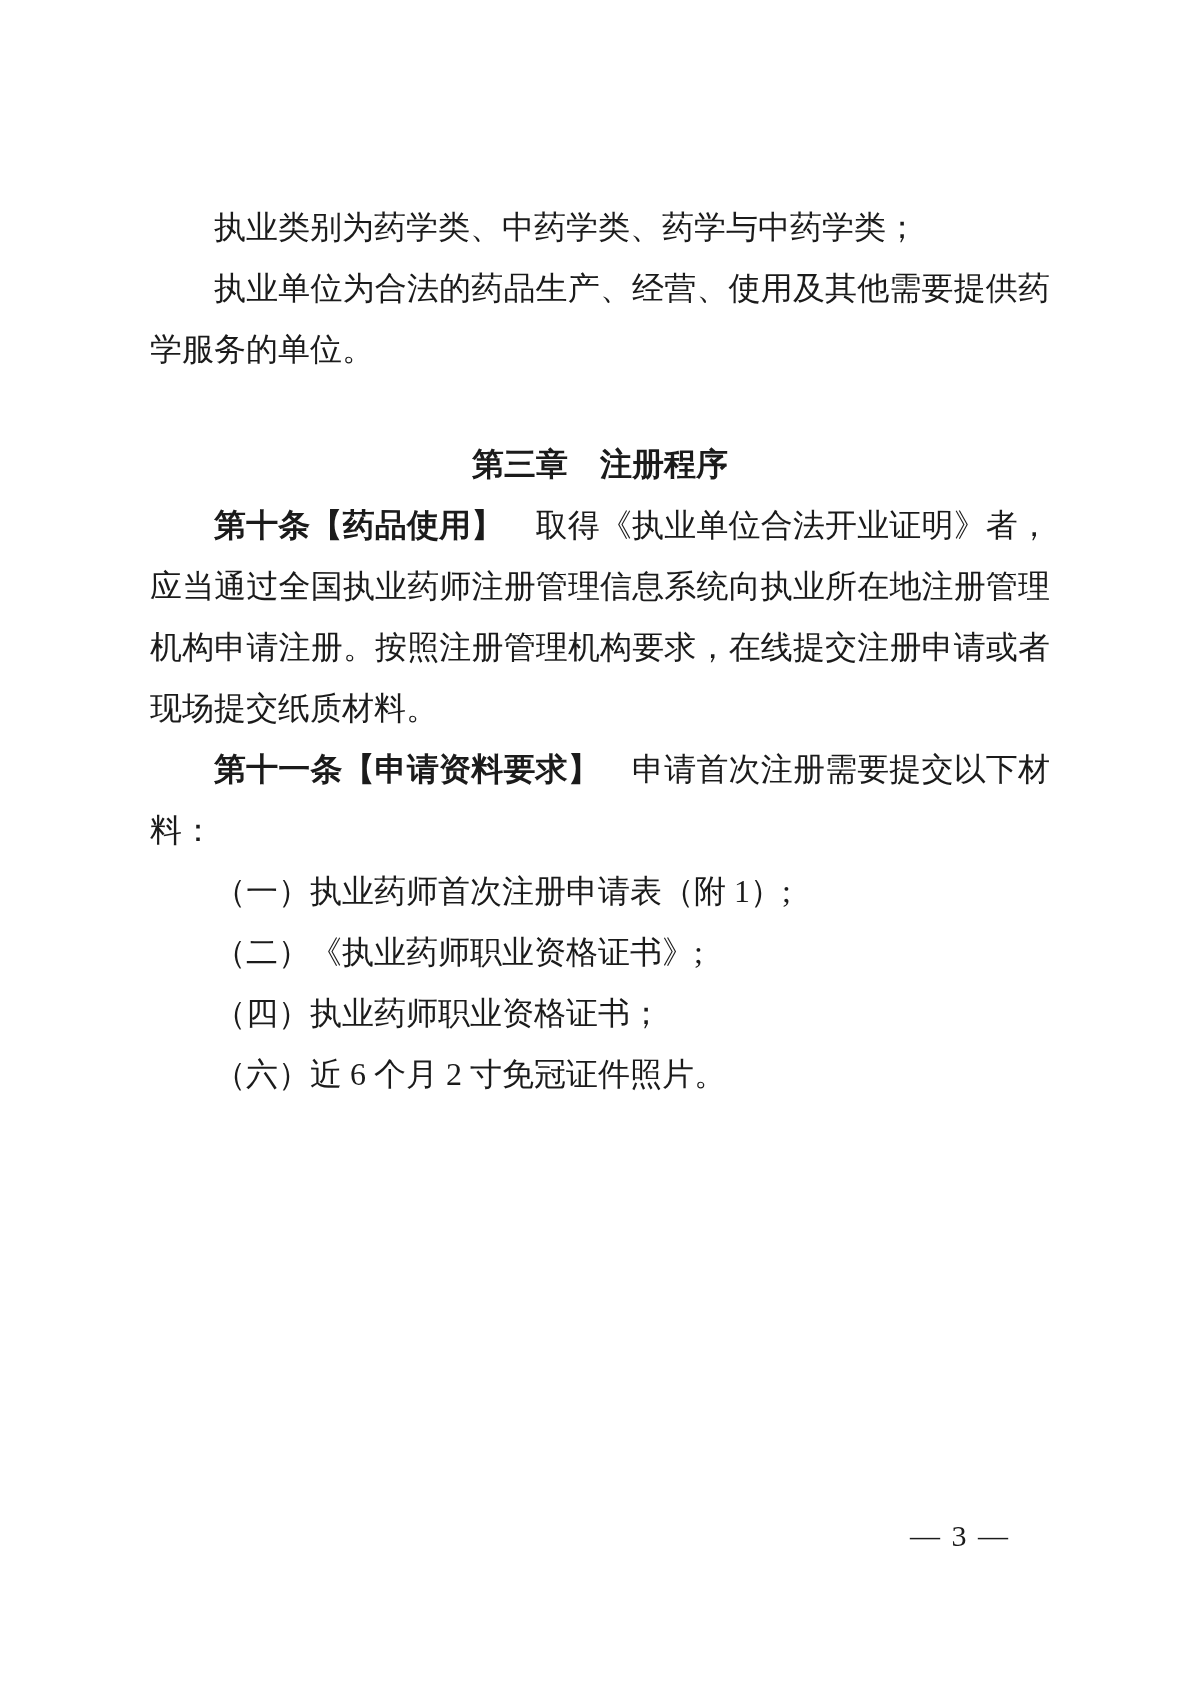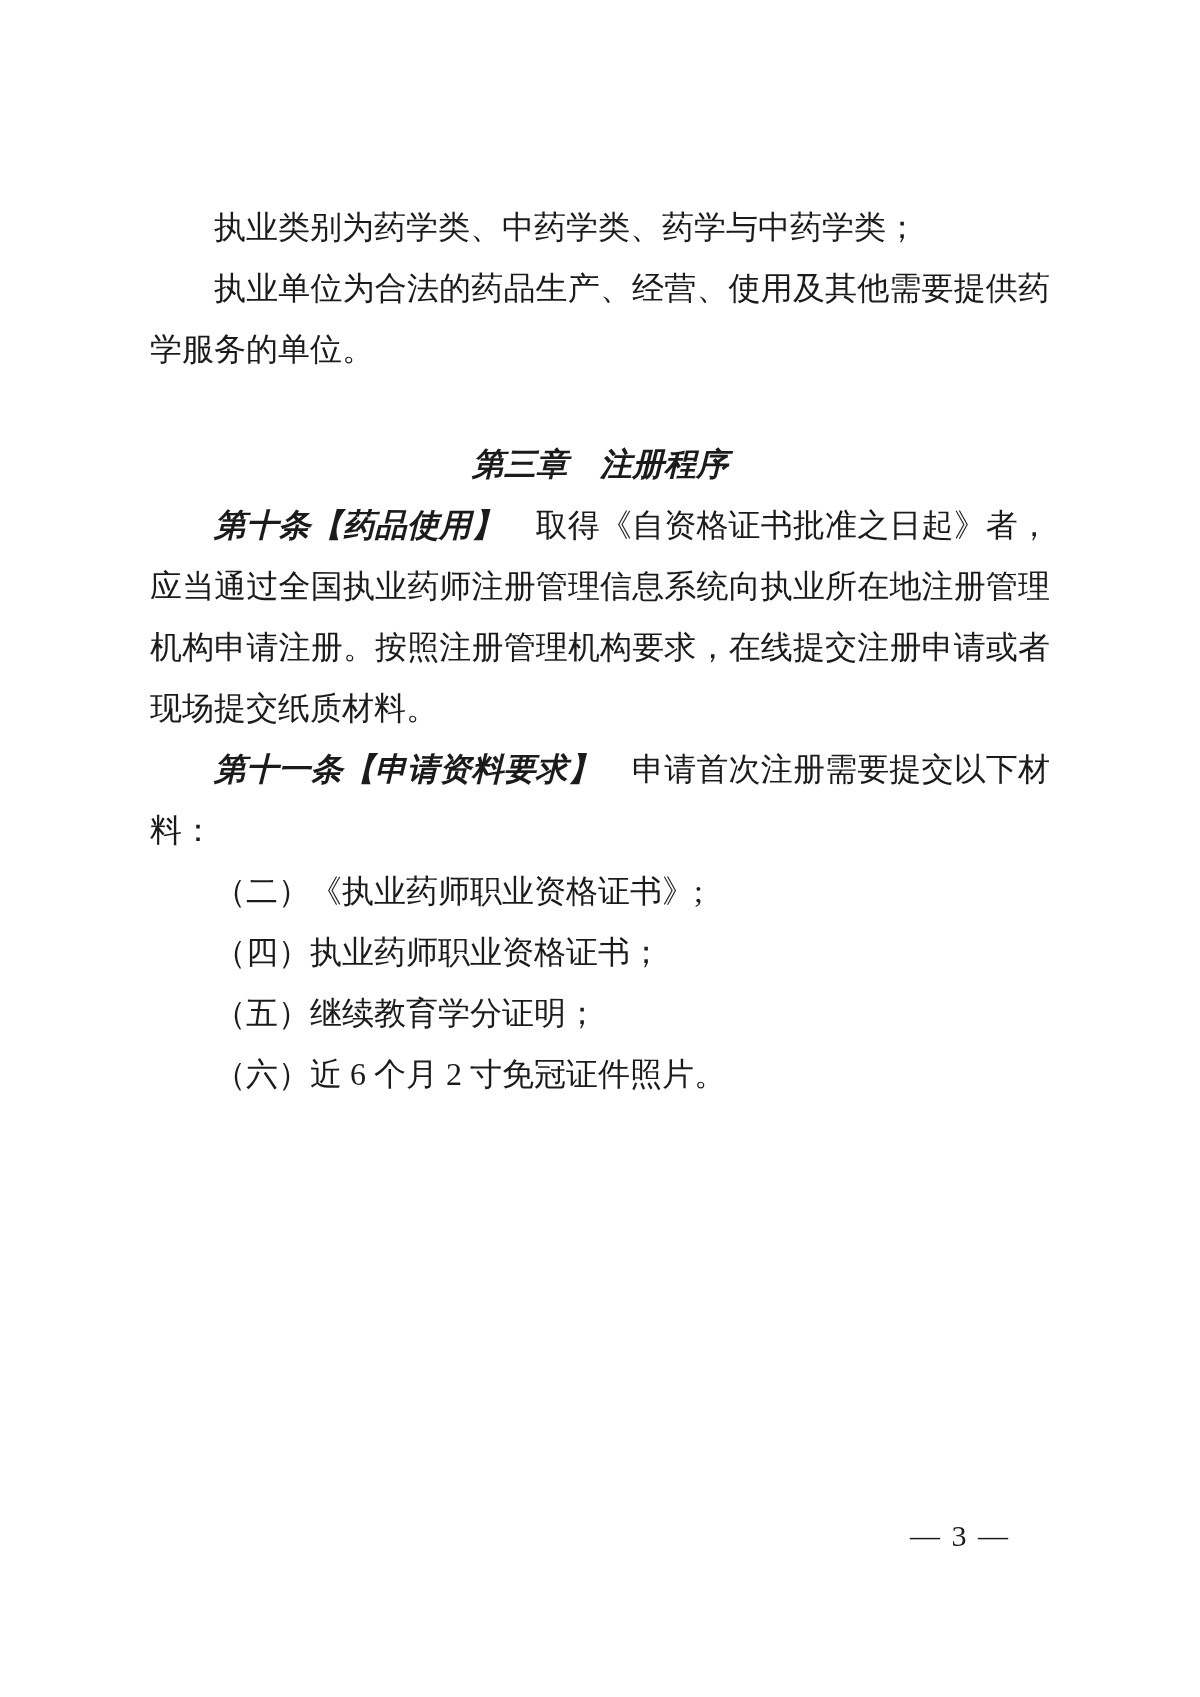--- a/index.html
+++ b/index.html
@@ -34,41 +34,40 @@
     font-size: 32px;
     line-height: 61px;
     text-align: center;
     text-indent: 0;
     font-weight: 700;
     font-family: "Liberation Sans", sans-serif;
   }
   .bold-label {
     font-weight: 700;
     font-family: "Liberation Sans", sans-serif;
-    font-style: italic;
   }
   .page-number {
     position: absolute;
     top: 1516px;
     right: 190px;
     font-size: 30px;
     line-height: 40px;
     color: #1b1b1b;
     letter-spacing: 2px;
   }
 </style>
 </head>
 <body>
 
 <div class="page">
   <div class="content" id="doc-content">
       <p class="para"><span>执业类别为药学类、中药学类、药学与中药学类；</span></p>
       <p class="para"><span>执业单位为合法的药品生产、经营、使用及其他需要提供药学服务的单位。</span></p>
       <h2 class="chapter-heading"><span class="bold-label">第三章　注册程序</span></h2>
-      <p class="para"><span class="bold-label">第十条【药品使用】</span><span>　取得《自资格证书批准之日起》者，应当通过全国执业药师注册管理信息系统向执业所在地注册管理机构申请注册。按照注册管理机构要求，在线提交注册申请或者现场提交纸质材料。</span></p>
+      <p class="para"><span class="bold-label">第十条【药品使用】</span><span>　取得《执业单位合法开业证明》者，应当通过全国执业药师注册管理信息系统向执业所在地注册管理机构申请注册。按照注册管理机构要求，在线提交注册申请或者现场提交纸质材料。</span></p>
       <p class="para"><span class="bold-label">第十一条【申请资料要求】</span><span>　申请首次注册需要提交以下材料：</span></p>
+      <p class="para"><span>（一）执业药师首次注册申请表（附 1）;</span></p>
       <p class="para"><span>（二）《执业药师职业资格证书》;</span></p>
       <p class="para"><span>（四）执业药师职业资格证书；</span></p>
-      <p class="para"><span>（五）继续教育学分证明；</span></p>
       <p class="para"><span>（六）近 6 个月 2 寸免冠证件照片。</span></p>
     </div>
   <div class="page-number">— 3 —</div>
 </div>
 
 </body></html>

